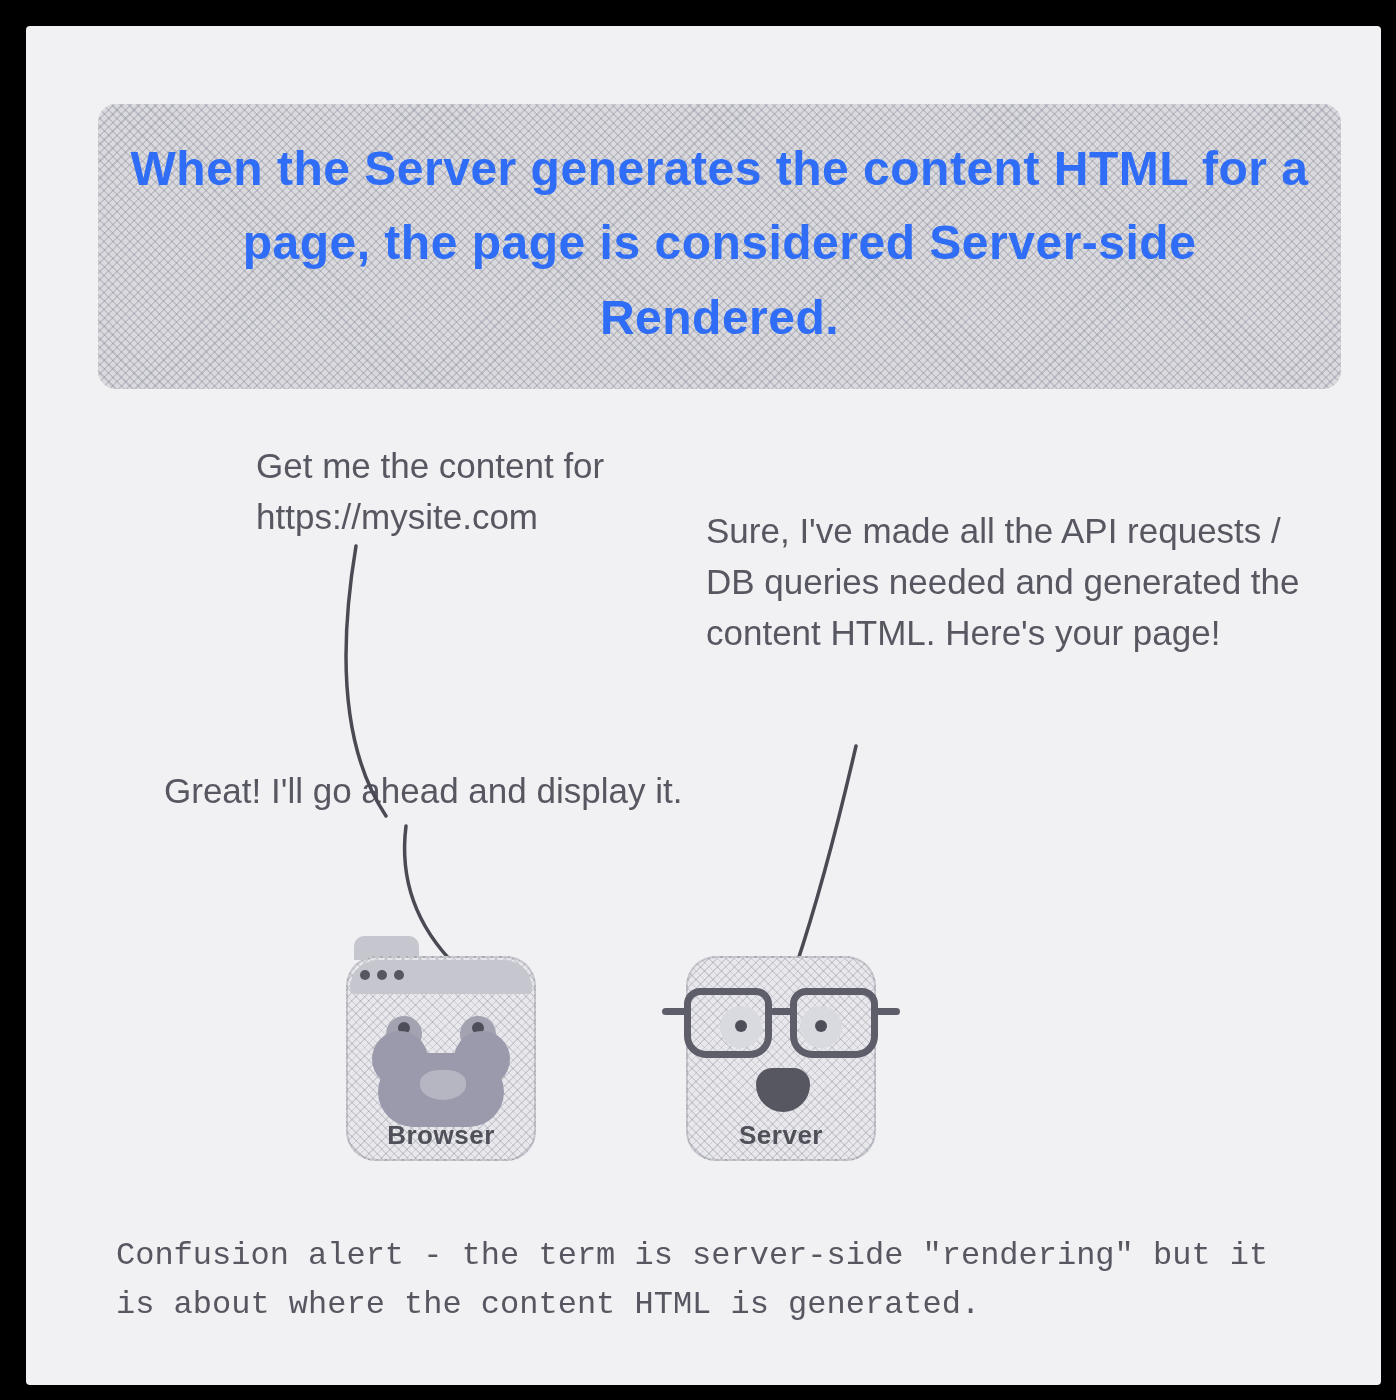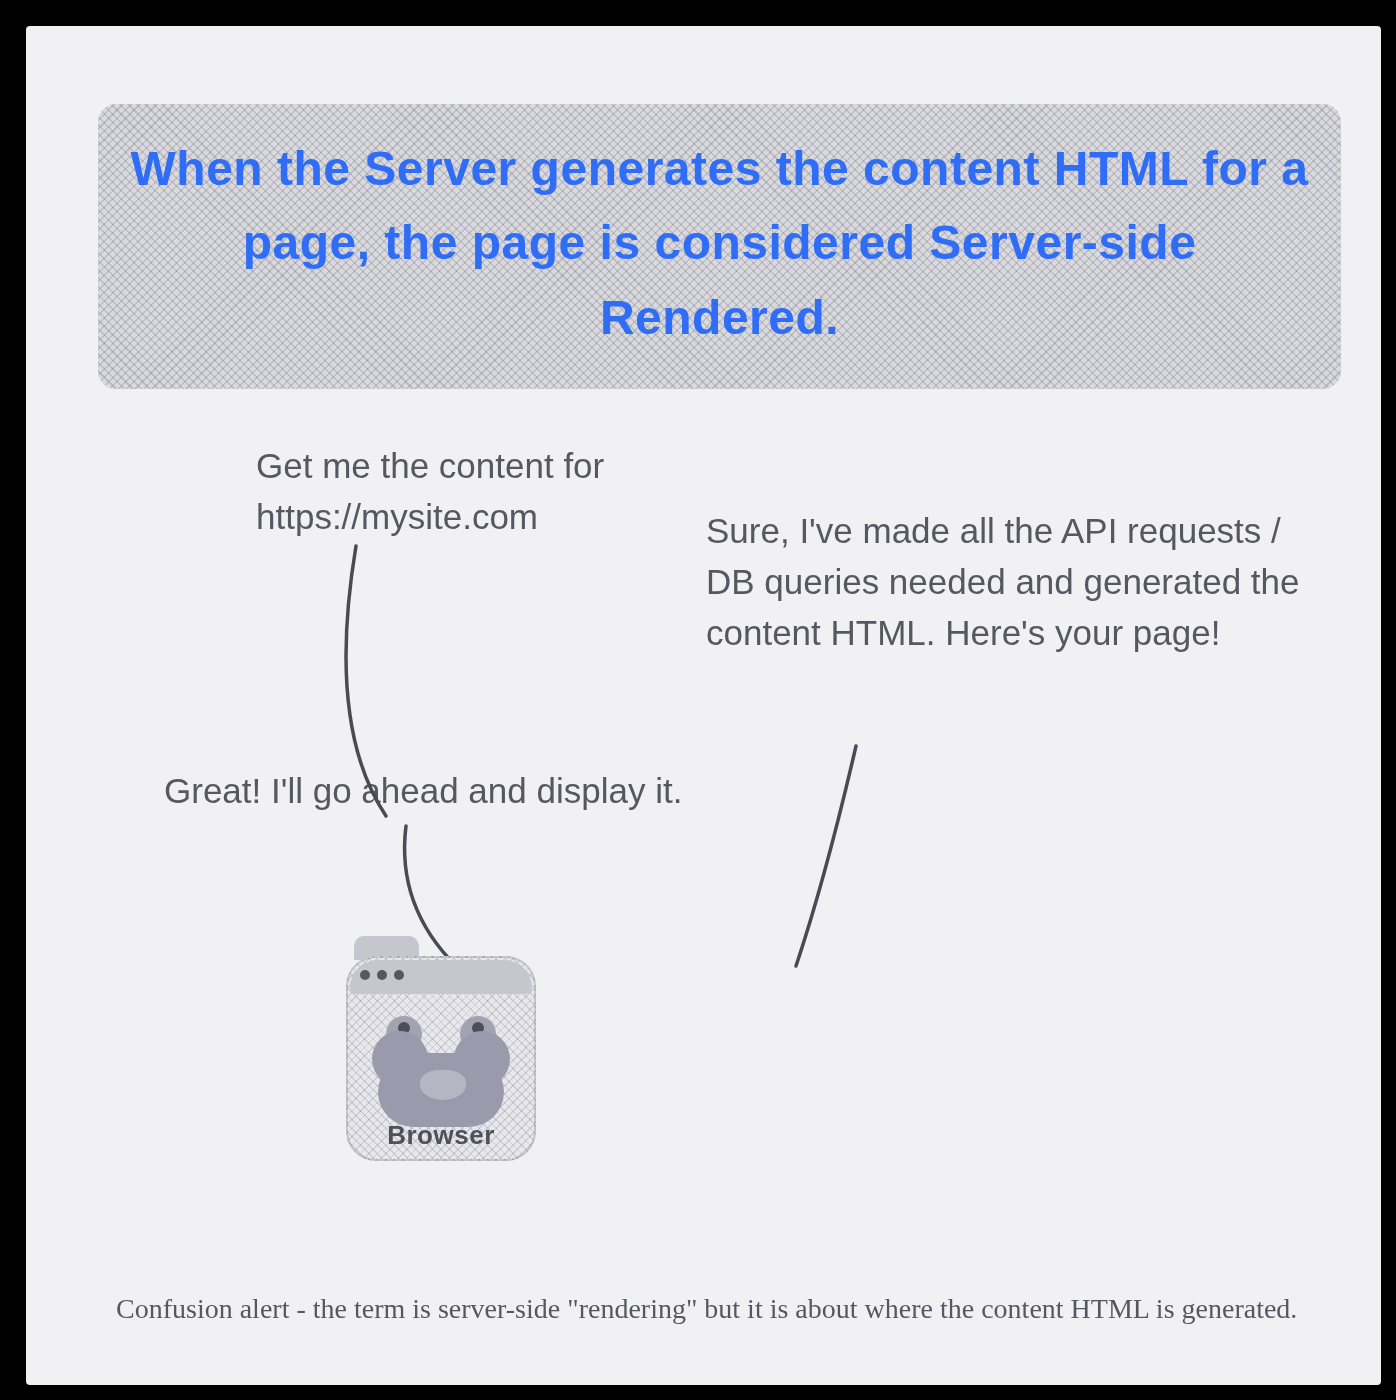--- a/index.html
+++ b/index.html
@@ -61,24 +61,24 @@
   }
   .dlg-browser-req { top: 415px; left: 230px; width: 480px; }
   .dlg-server-res  { top: 480px; left: 680px; width: 620px; }
   .dlg-browser-ack { top: 740px; left: 138px; width: 630px; }
 
   .footnote {
     position: absolute;
     left: 90px;
     right: 70px;
     bottom: 55px;
-    font-size: 28px;
+    font-size: 32px;
     line-height: 1.55;
     color: #575761;
-    font-family: Liberation Serif, serif;
+    font-family: Liberation Mono, monospace;
   }
 
   
   .wires {
     position: absolute;
     inset: 0;
     pointer-events: none;
   }
 
   
@@ -241,17 +241,32 @@
             <span></span>
           </div>
         <div class="eye l"></div>
         <div class="eye r"></div>
         <div class="snout"></div>
         <div class="nose"></div>
         <div class="label">Browser</div>
       </div>
     </div>
 
+    <div class="char char-server">
+      <div class="body">
+        <div class="glasses">
+          <div class="arm l"></div>
+          <div class="lens l"></div>
+          <div class="bridge"></div>
+          <div class="lens r"></div>
+          <div class="arm r"></div>
+        </div>
+        <div class="eye l"></div>
+        <div class="eye r"></div>
+        <div class="mouth"></div>
+        <div class="label">Server</div>
+      </div>
+    </div>
 
     <div class="footnote">Confusion alert - the term is server-side "rendering" but it is about where the content HTML is generated.</div>
 
   </div>
 </div>
 
 </body></html>

